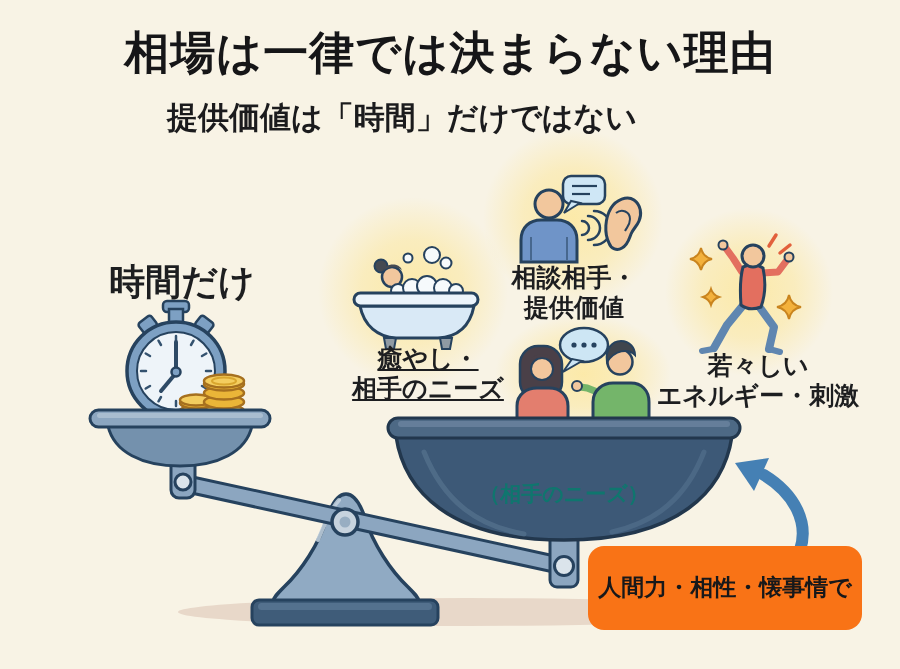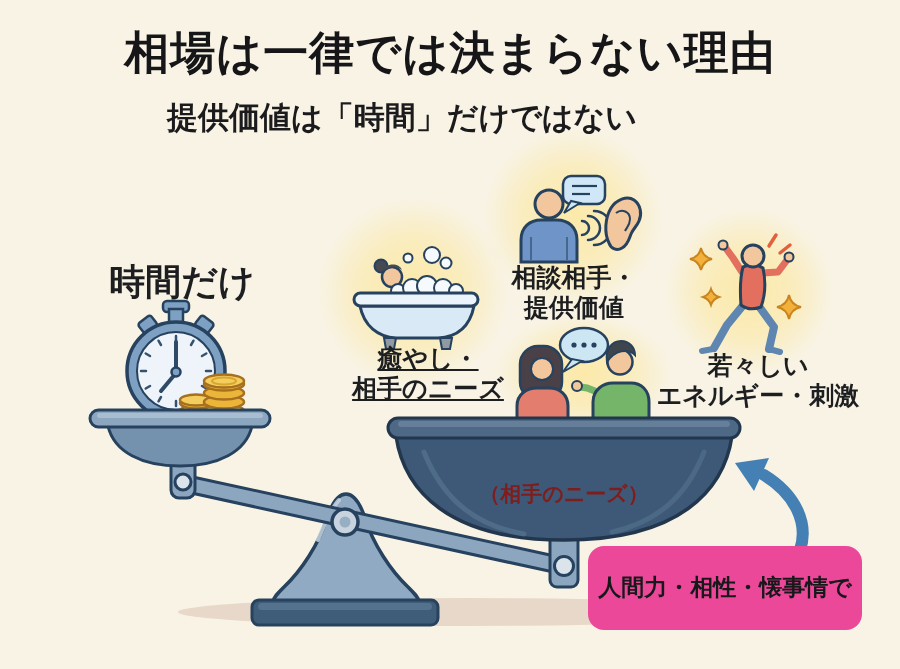--- a/index.html
+++ b/index.html
@@ -10,24 +10,24 @@
   }
   svg.art{position:absolute;left:0;top:0;z-index:1;display:block;}
   .lbl{position:absolute;z-index:3;text-align:center;font-weight:700;color:#1d1e20;line-height:1.18;}
   .title{left:0;top:26px;width:900px;font-size:45px;letter-spacing:1px;color:#161618;}
   .subtitle{left:0;top:100px;width:804px;font-size:31px;color:#1b1b1d;}
   .time-label{left:57px;top:261px;width:250px;font-size:36px;}
   .healing-label{left:303px;top:344px;width:250px;font-size:25px;text-decoration:underline;}
   .consult-label{left:449px;top:263px;width:250px;font-size:25px;text-align:center;}
   .energy-label{left:628px;top:351px;width:260px;font-size:25px;}
   .bowl-title{left:434px;top:444px;width:260px;font-size:33px;color:#f2f6f9;letter-spacing:2px;}
-  .bowl-sub{left:434px;top:482px;width:260px;font-size:21px;color:#7f1d1d;}
+  .bowl-sub{left:434px;top:482px;width:260px;font-size:21px;color:#0f766e;}
   .note{
     position:absolute;z-index:3;left:588px;top:546px;width:274px;height:84px;
-    background:#ec4899;border-radius:16px;display:flex;flex-direction:column;
+    background:#f97316;border-radius:16px;display:flex;flex-direction:column;
     align-items:center;justify-content:center;font-size:23px;font-weight:700;
     line-height:1.3;color:#17181a;text-align:center;
   }
 </style>
 </head>
 <body>
 
 <div class="canvas">
 
   <svg class="art" width="900" height="669" viewBox="0 0 900 669">

